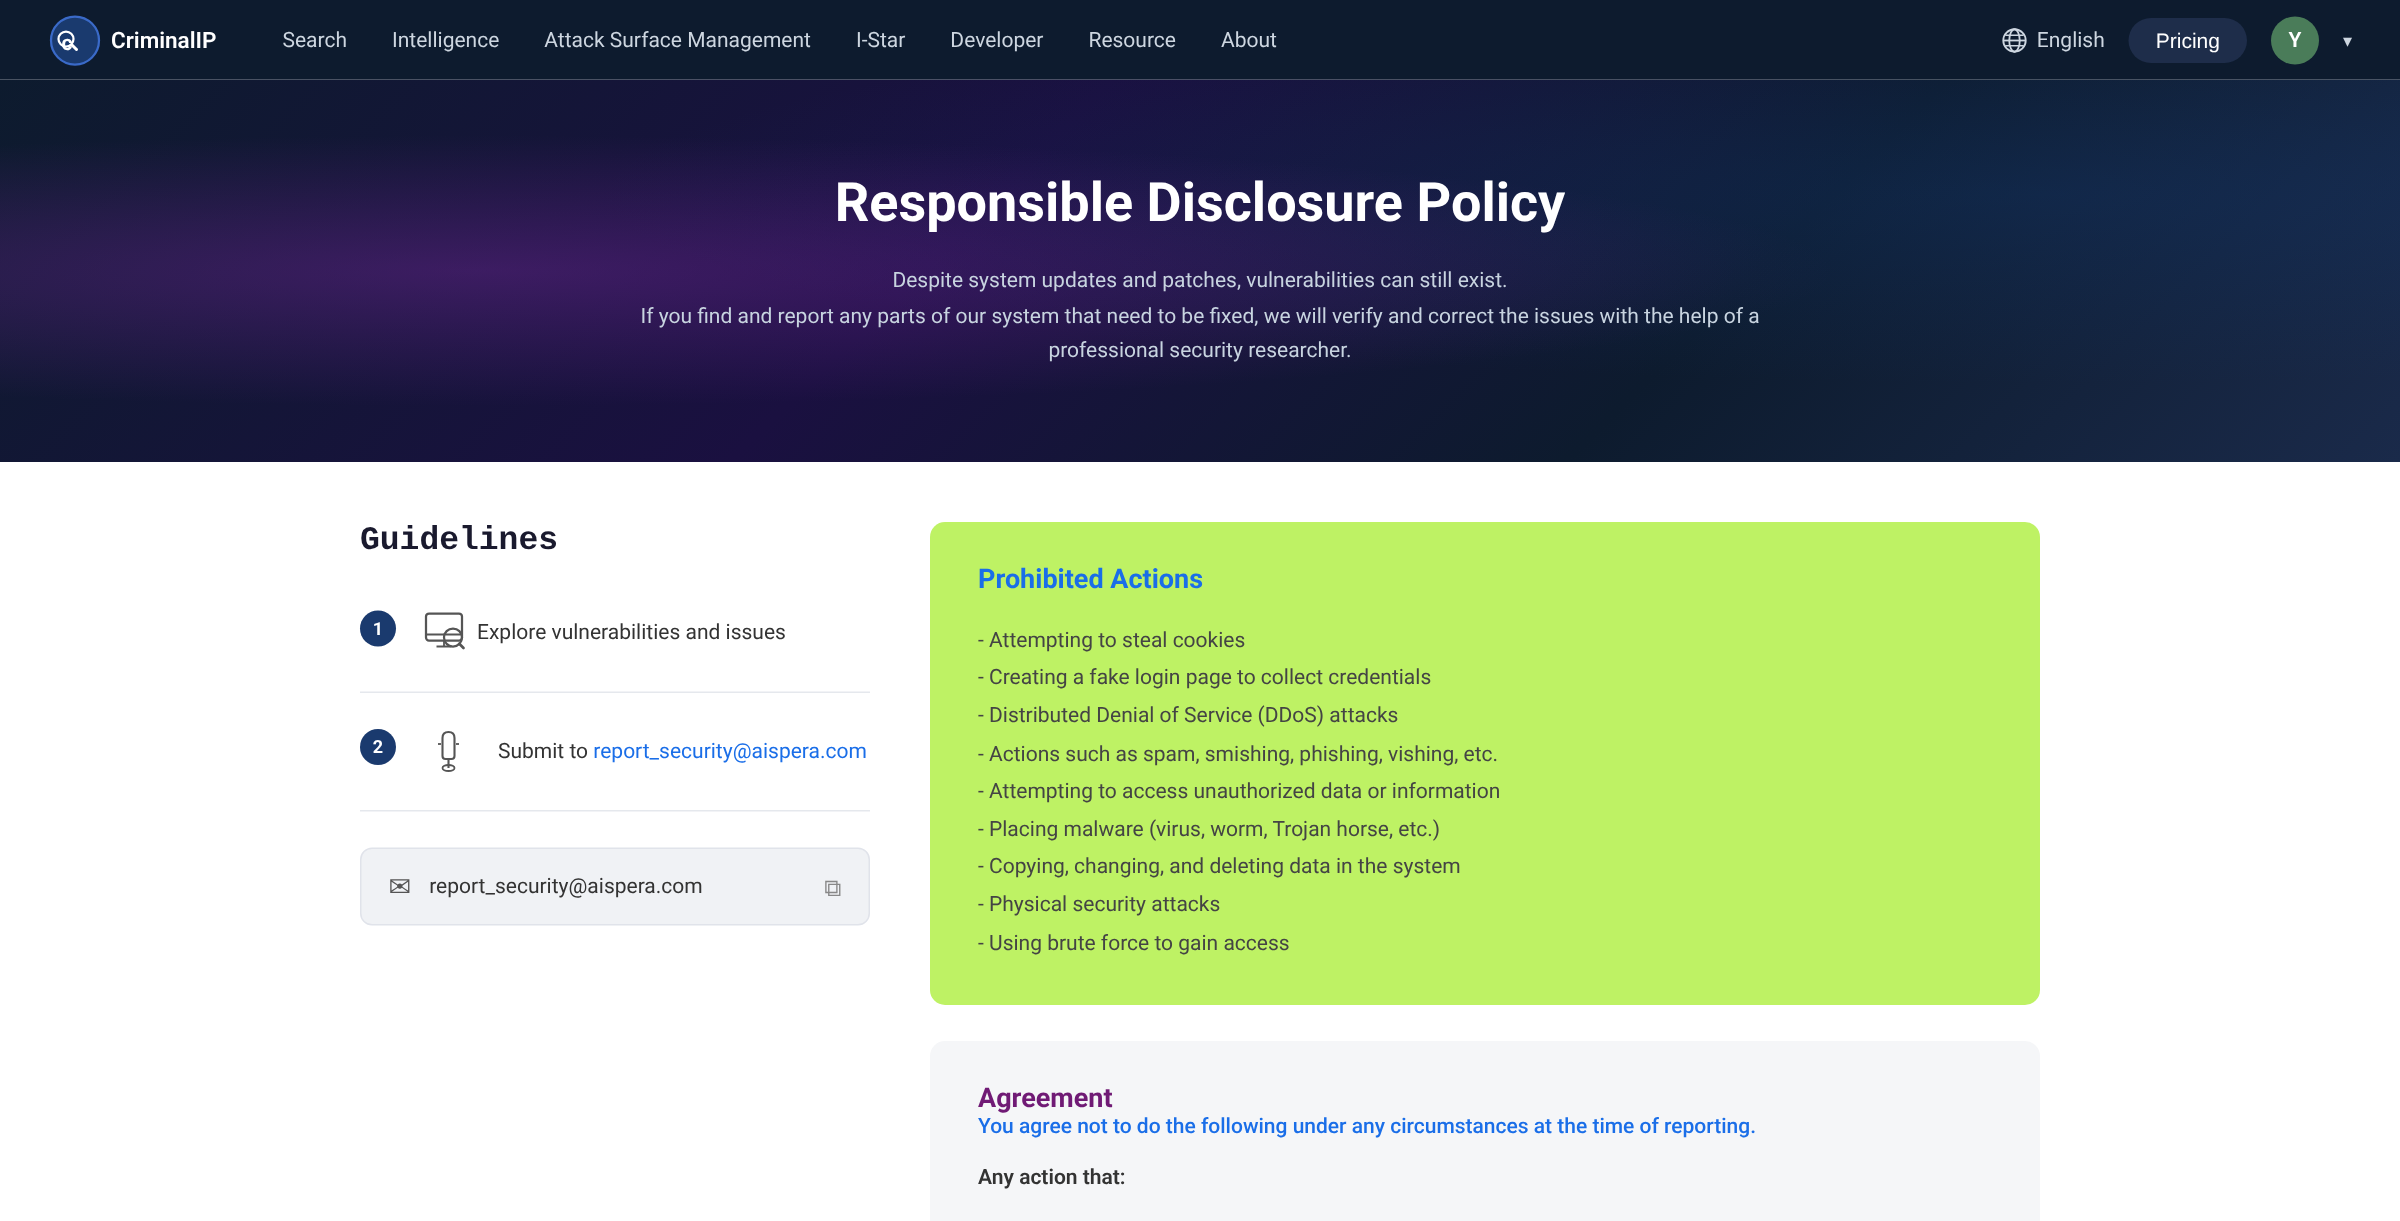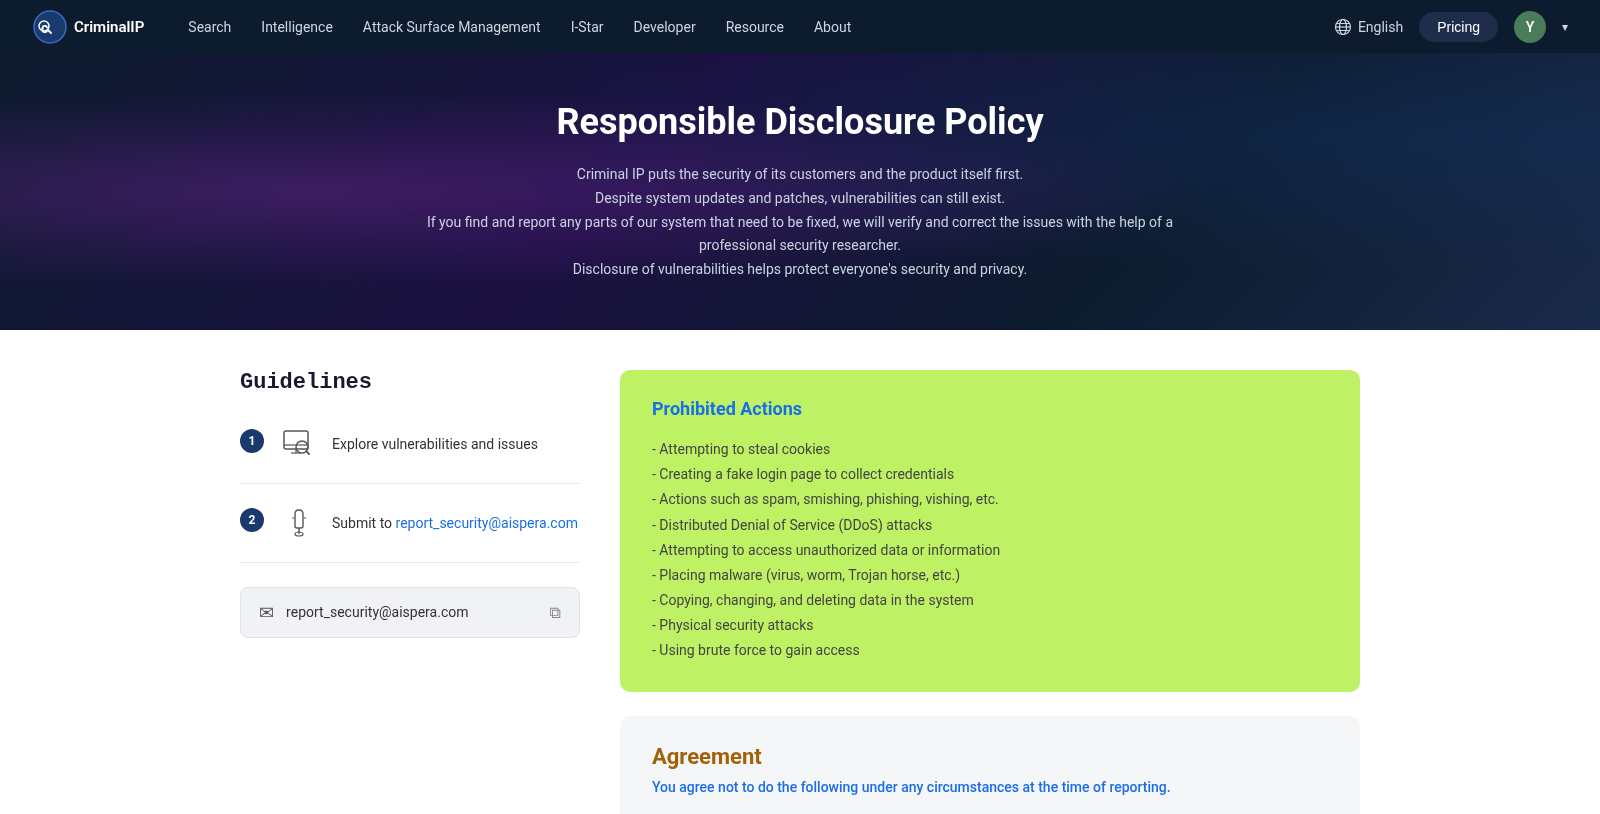--- a/index.html
+++ b/index.html
@@ -231,24 +231,23 @@
       font-size: 14px;
       color: #444;
       line-height: 1.8;
     }
     .agreement-card {
       background: #f5f6f8;
       border-radius: 10px;
       padding: 28px 32px;
     }
     .agreement-title {
-      font-size: 22px;
-      font-weight: 700;
-      color: #a16207;
-      margin-bottom: 10px;
+      font-size: 18px;
+      font-weight: 700;
+      color: #701a75;
     }
     .agreement-subtitle {
       font-size: 14px;
       color: #1a6ee8;
       margin-bottom: 18px;
       font-weight: 500;
     }
     .agreement-any-action {
       font-size: 14px;
       font-weight: 600;
@@ -292,36 +291,34 @@
     <button class="nav-pricing-btn">Pricing</button>
     <div class="nav-avatar">Y</div>
     <span class="nav-chevron">▾</span>
   </div>
 </nav>
 
 <section class="hero">
   <div class="hero-content">
     <h1 class="hero-title">Responsible Disclosure Policy</h1>
     <div class="hero-desc">
-      <p>Criminal IP puts the security of its customers and the product itself first.</p>
       <p>Despite system updates and patches, vulnerabilities can still exist.</p>
       <p>If you find and report any parts of our system that need to be fixed, we will verify and correct the issues with the help of a professional security researcher.</p>
-      <p>Disclosure of vulnerabilities helps protect everyone's security and privacy.</p>
     </div>
   </div>
 </section>
 
 <div class="main-content">
 
   <div class="left-panel">
     <h2 class="guidelines-title">Guidelines</h2>
 
     <div class="guideline-item">
       <span class="guideline-num">1</span>
-      <div style="display:flex;align-items:center;gap:14px;">
+      <div style="display:flex;align-items:center;">
         <svg class="guideline-icon" viewBox="0 0 38 38" fill="none">
           <rect x="4" y="6" width="24" height="18" rx="2" stroke="#555" stroke-width="1.5" fill="none"></rect>
           <line x1="4" y1="20" x2="28" y2="20" stroke="#555" stroke-width="1.2"></line>
           <line x1="16" y1="24" x2="16" y2="28" stroke="#555" stroke-width="1.2"></line>
           <line x1="11" y1="28" x2="21" y2="28" stroke="#555" stroke-width="1.2"></line>
           <circle cx="22" cy="22" r="6" stroke="#555" stroke-width="1.5" fill="none"></circle>
           <line x1="26.2" y1="26.2" x2="29" y2="29" stroke="#555" stroke-width="1.8" stroke-linecap="round"></line>
         </svg>
         <span class="guideline-text">Explore vulnerabilities and issues</span>
       </div>
@@ -350,22 +347,22 @@
     </div>
   </div>
 
   <div class="right-panel">
 
     <div class="policy-card">
       <h3 class="policy-card-title">Prohibited Actions</h3>
       <ul class="policy-list">
         <li>- Attempting to steal cookies</li>
         <li>- Creating a fake login page to collect credentials</li>
+        <li>- Distributed Denial of Service (DDoS) attacks</li>
         <li>- Actions such as spam, smishing, phishing, vishing, etc.</li>
-        <li>- Distributed Denial of Service (DDoS) attacks</li>
         <li>- Attempting to access unauthorized data or information</li>
         <li>- Placing malware (virus, worm, Trojan horse, etc.)</li>
         <li>- Copying, changing, and deleting data in the system</li>
         <li>- Physical security attacks</li>
         <li>- Using brute force to gain access</li>
       </ul>
     </div>
 
     <div class="agreement-card">
       <h3 class="agreement-title">Agreement</h3>

